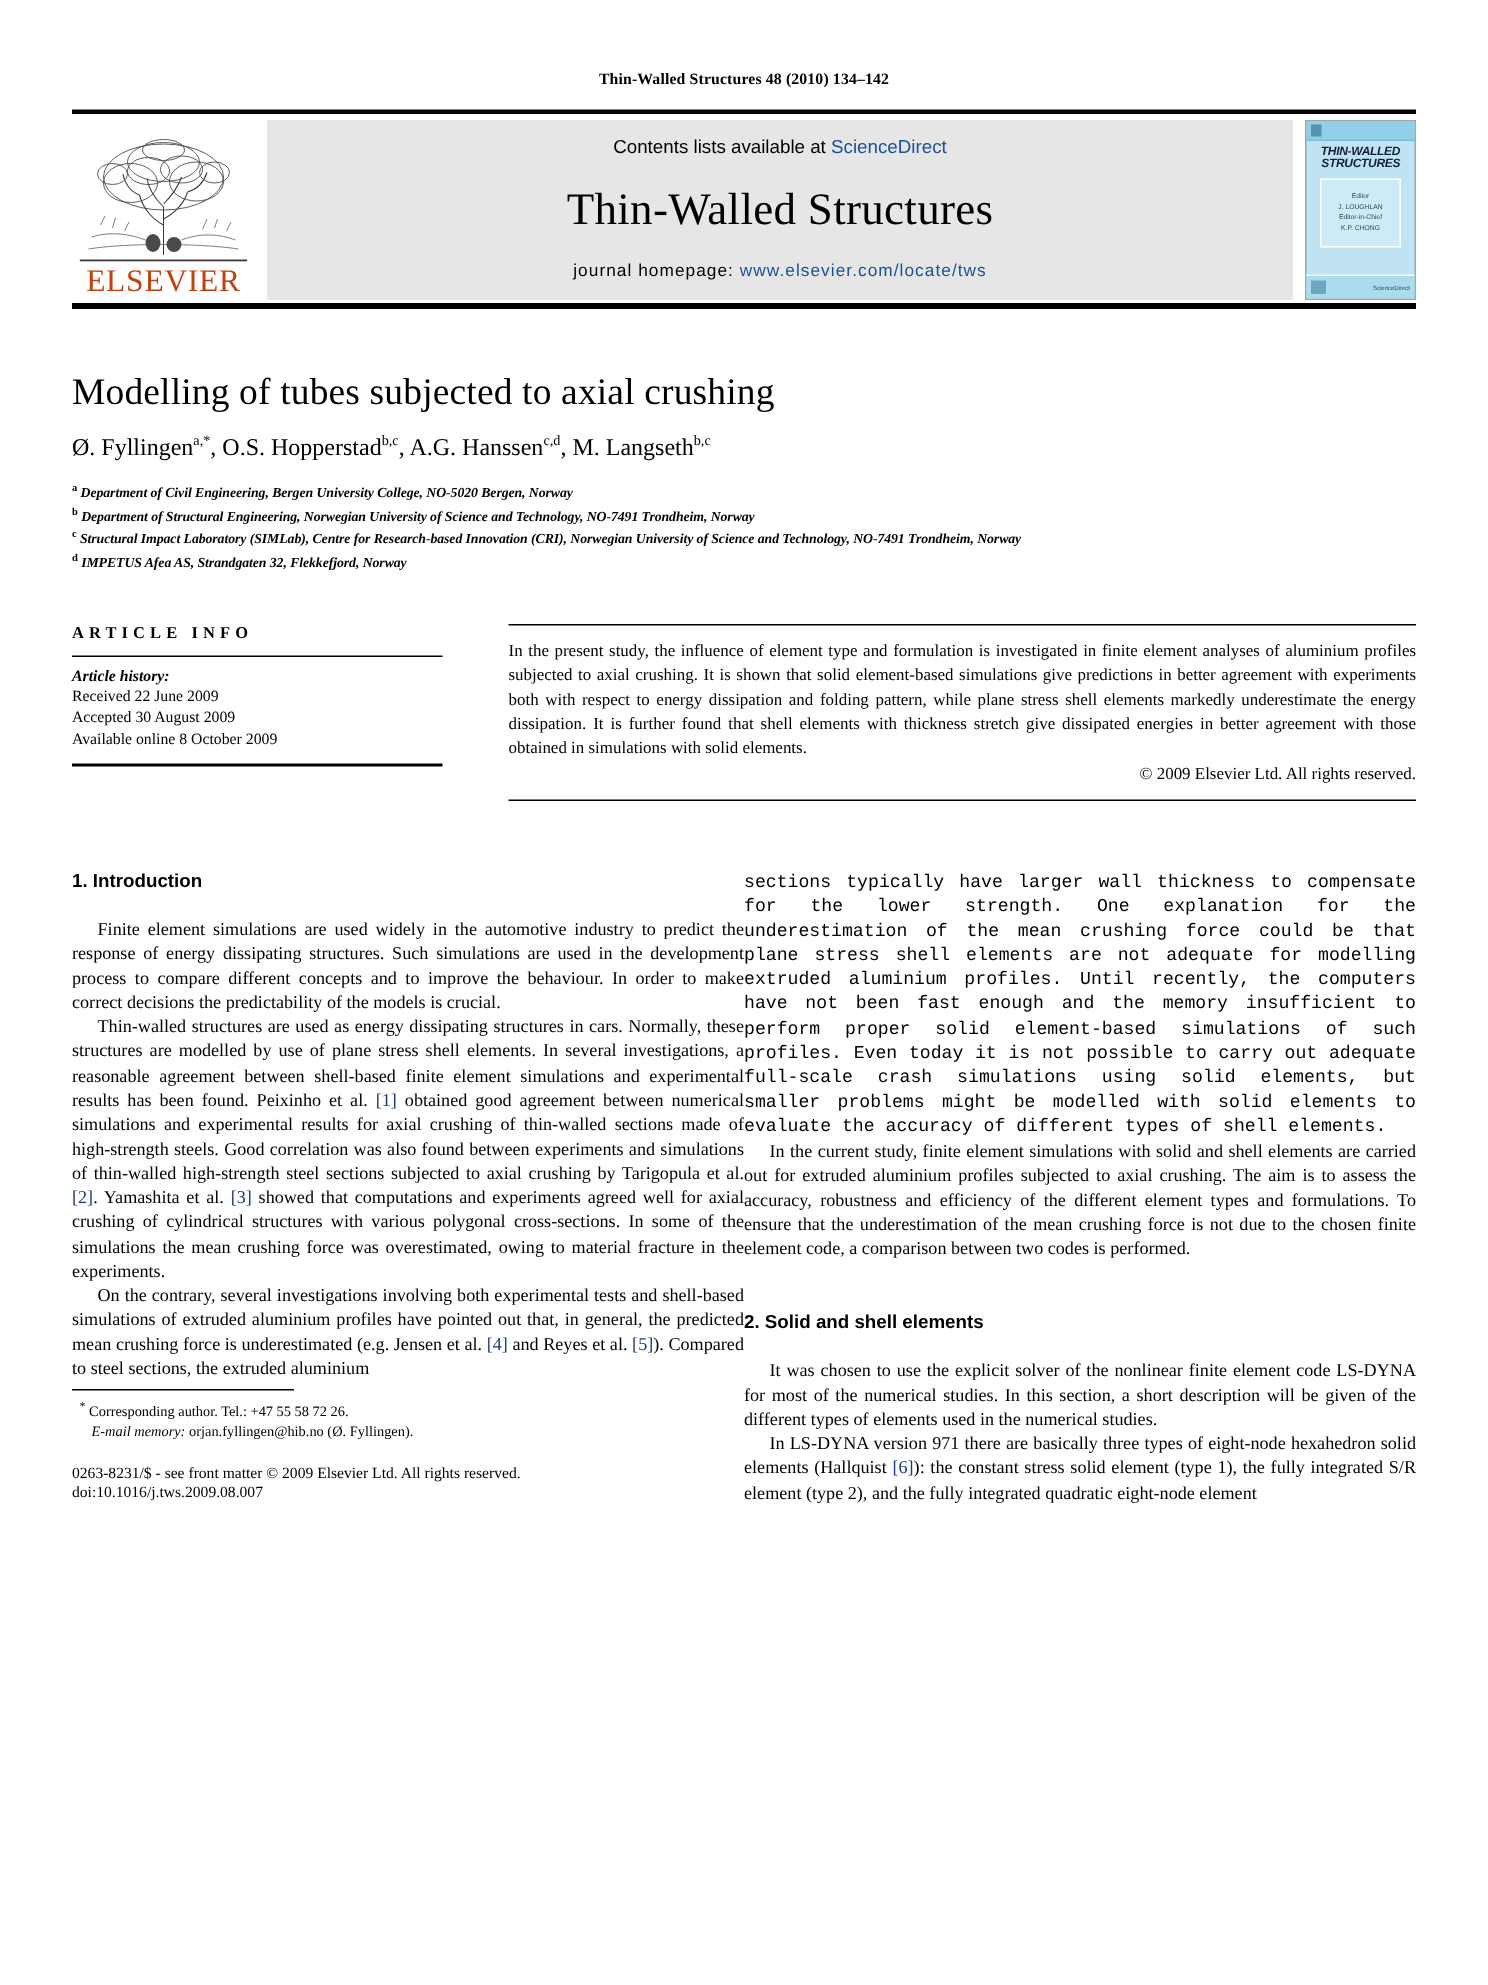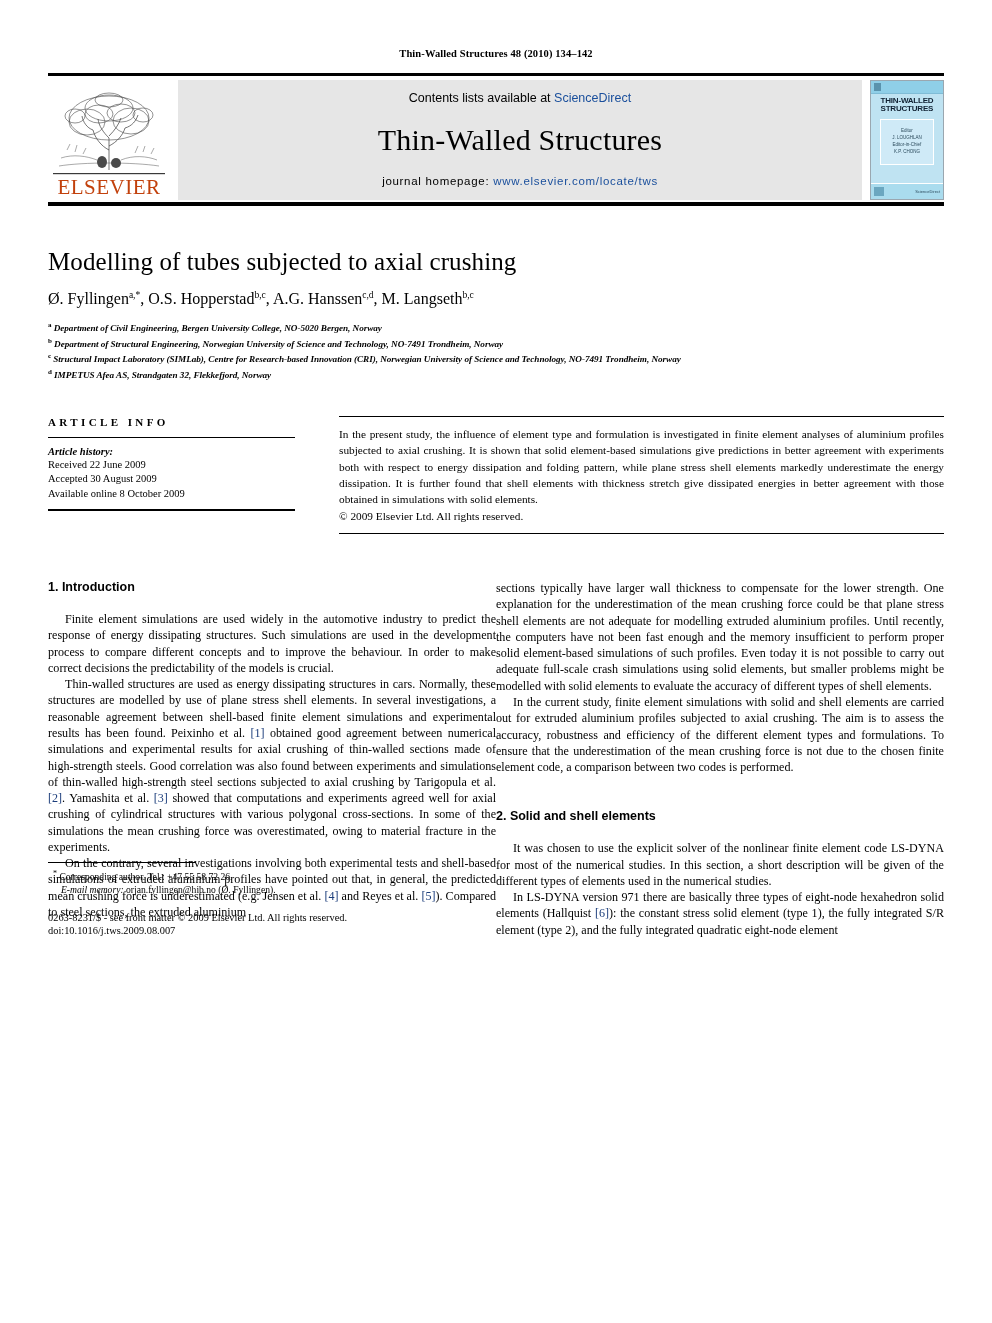--- a/index.html
+++ b/index.html
@@ -123,24 +123,25 @@
     display: block;
     width: 7px; height: 8px;
     margin-left: 3px;
     background: #5a93ad;
   }
   .cover-title {
     font-family: "Liberation Sans", sans-serif;
     font-size: 8px;
     font-weight: bold;
     color: #123;
-    text-align: left;
+    text-align: right;
     line-height: 1.05;
     margin-top: 3px;
     letter-spacing: -0.2px;
+    font-style: italic;
   }
   .cover-window {
     width: 52px;
     height: 44px;
     background: #cfeaf7;
     border: 1px solid #ffffff;
     margin-top: 5px;
     display: flex;
     flex-direction: column;
     align-items: center;
@@ -231,20 +232,21 @@
     margin: 0;
   }
   .abstract-body {
     font-size: 11.3px;
     line-height: 1.45;
     text-align: justify;
     padding-top: 9px;
     margin: 0;
   }
   .copyright {
+    text-align: right;
     font-size: 11.3px;
     margin-top: 2px;
   }
   .abs-rule-bottom { border-top: 1px solid #000; margin-top: 10px; }
 
   
   .body-cols {
     display: flex;
     margin-top: 46px;
   }
@@ -257,21 +259,21 @@
   }
   .h2.spaced { margin-top: 34px; }
   p.body {
     font-size: 12.1px;
     line-height: 1.345;
     text-align: justify;
     margin: 0;
     text-indent: 17px;
     hyphens: manual;
   }
-  p.body.noind { text-indent: 0; }
+  p.body.noind { text-indent: 0; font-family: Liberation Mono, monospace; }
   .ref { color: #1a3c7a; }
 
   
   .footnote-wrap {
     position: absolute;
     left: 0;
     bottom: 0;
     width: 100%;
   }
   .fn-rule {

